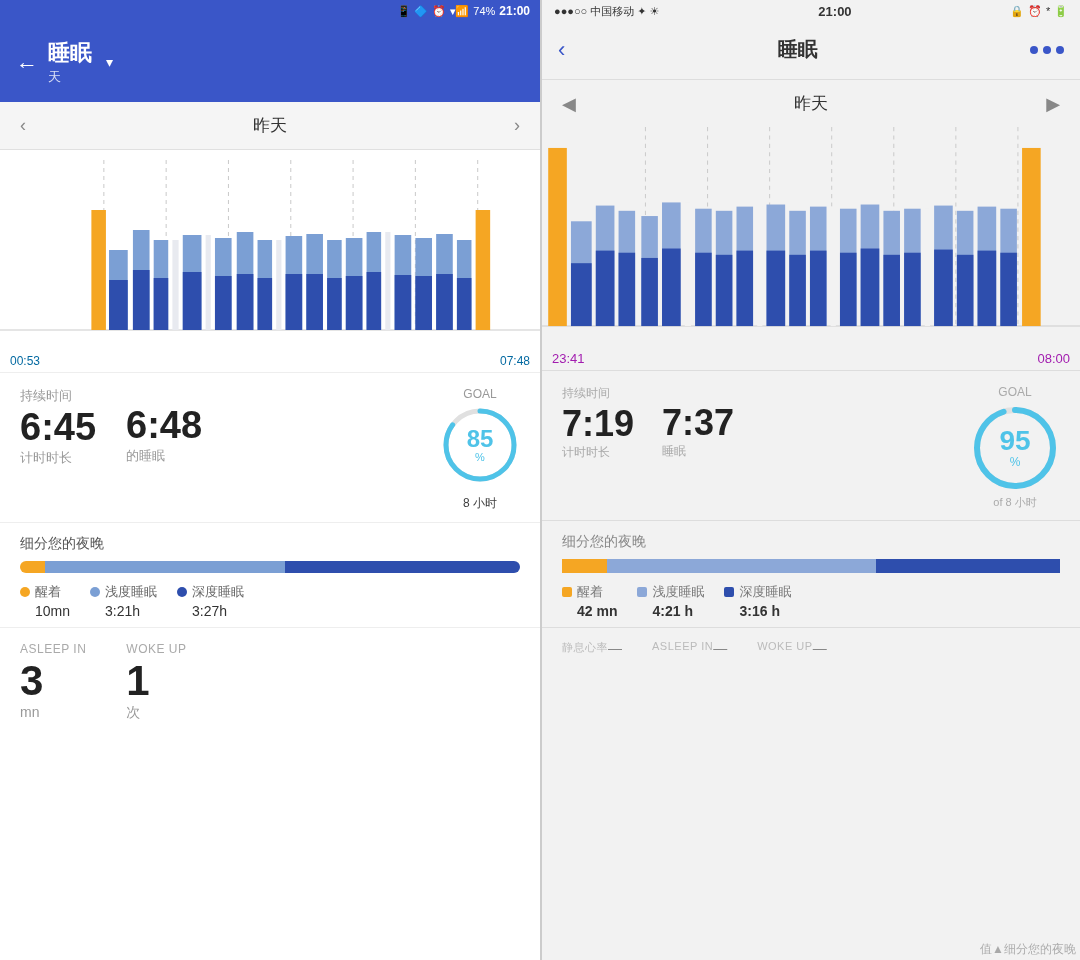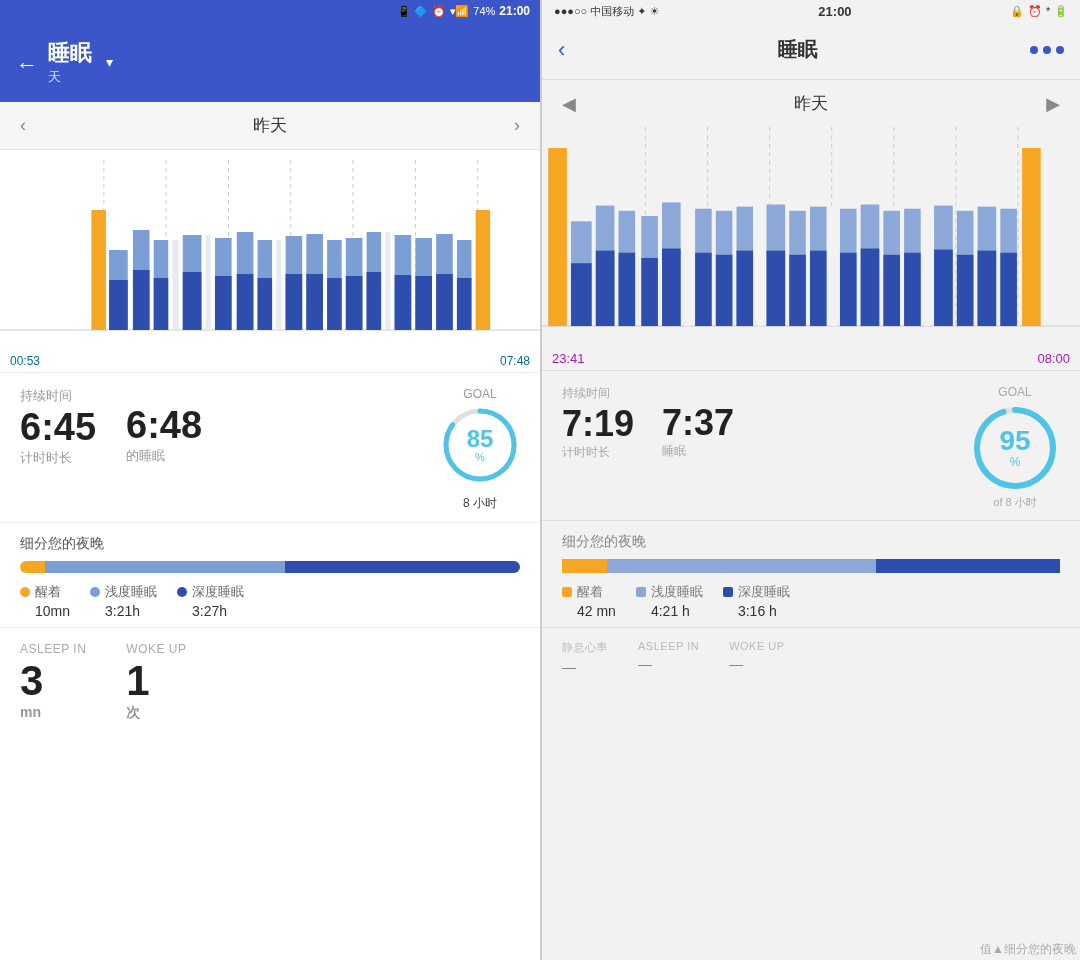--- a/index.html
+++ b/index.html
@@ -242,21 +242,20 @@
     .asleep-value {
       font-size: 42px;
       font-weight: bold;
       color: #222;
       line-height: 1;
     }
     .asleep-unit {
       font-size: 14px;
       color: #999;
       margin-top: 2px;
-      font-weight: bold;
     }
 
     
     .divider {
       width: 2px;
       height: 960px;
       background: #ccc;
     }
 
     
@@ -464,36 +463,36 @@
       height: 10px;
       border-radius: 2px;
     }
     .right-legend-name {
       font-size: 13px;
       color: #777;
     }
     .right-legend-value {
       font-size: 14px;
       color: #333;
-      font-weight: 400;
+      font-weight: 700;
       margin-top: 2px;
       margin-left: 15px;
     }
 
     
     .right-bottom {
       padding: 12px 20px 8px 20px;
       background: #f2f2f2;
       border-top: 1px solid #ddd;
       display: flex;
       gap: 30px;
     }
     .right-bottom-item {
       display: flex;
-      flex-direction: column;
+      flex-direction: row;
     }
     .right-bottom-label {
       font-size: 11px;
       color: #bbb;
       letter-spacing: 0.5px;
       text-transform: uppercase;
       margin-bottom: 4px;
     }
     .right-bottom-value {
       font-size: 14px;

